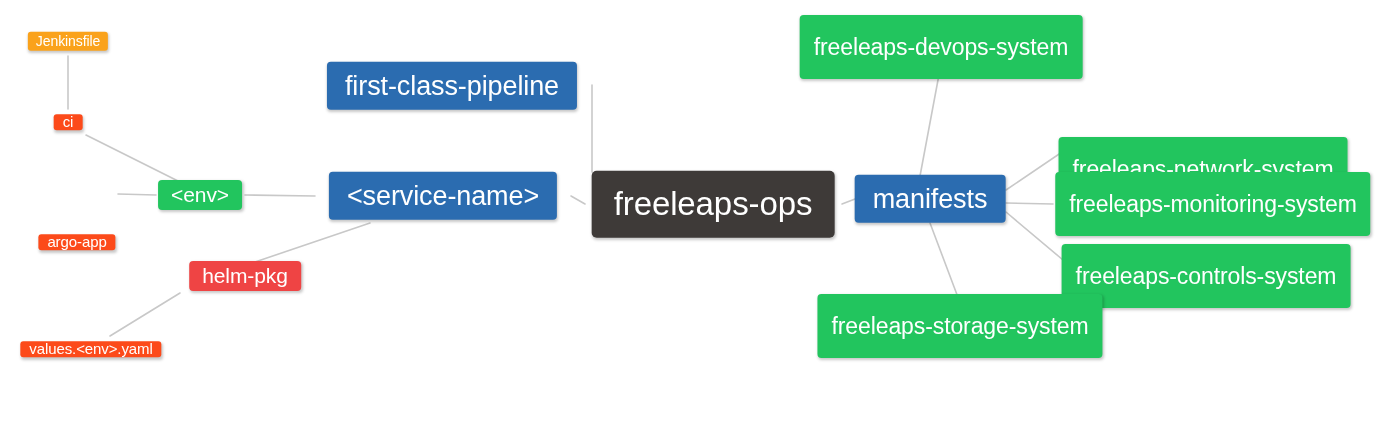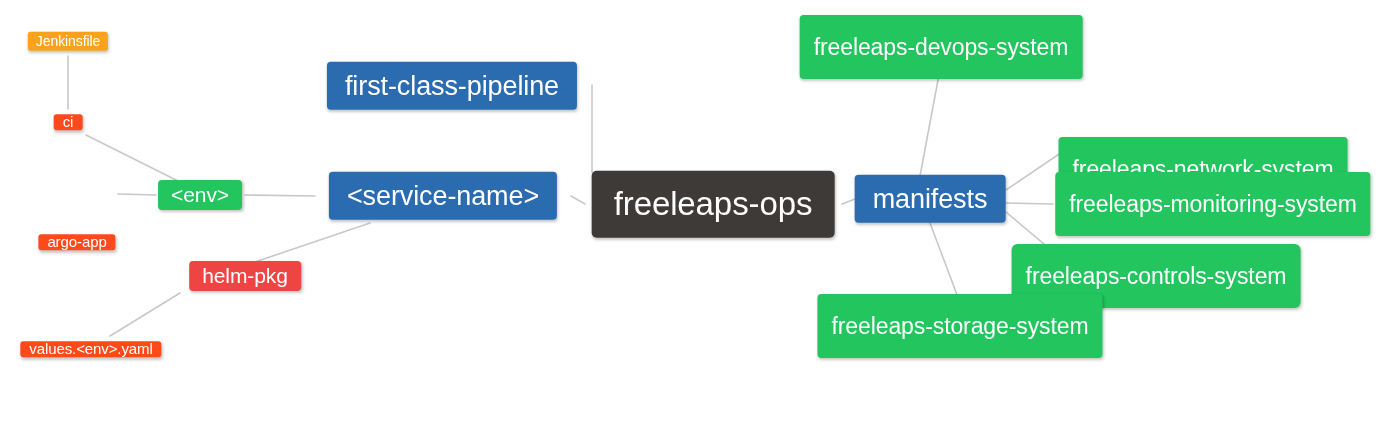--- a/index.html
+++ b/index.html
@@ -77,16 +77,16 @@
       <div class="node tier-major" style="left: 930px; top: 199px; background: rgb(43, 108, 176);">manifests</div>
       <div class="node tier-leaf" style="left: 200px; top: 195px; background: rgb(34, 197, 94);">&lt;env&gt;</div>
       <div class="node tier-leaf" style="left: 205px; top: 276px; background: #ef4444; margin-left: 40px;">helm-pkg</div>
       <div class="node tier-small" style="left: 68px; top: 122px; background: rgb(252, 74, 26);">ci</div>
       <div class="node tier-small" style="left: 77px; top: 194px; background: rgb(252, 74, 26); margin-top: 48px;">argo-app</div>
       <div class="node tier-tiny" style="left: 68px; top: 41px; background: rgb(250, 162, 27);">Jenkinsfile</div>
       <div class="node tier-small" style="left: 91px; top: 349px; background: rgb(252, 74, 26); text-align: right;">values.&lt;env&gt;.yaml</div>
       <div class="node tier-mid" style="left: 941px; top: 47px; background: rgb(34, 197, 94);">freeleaps-devops-system</div>
       <div class="node tier-mid" style="left: 1203px; top: 130px; background: rgb(34, 197, 94); margin-top: 39px;">freeleaps-network-system</div>
       <div class="node tier-mid" style="left: 1213px; top: 204px; background: rgb(34, 197, 94);">freeleaps-monitoring-system</div>
-      <div class="node tier-mid" style="left: 1156px; top: 276px; background: rgb(34, 197, 94); border-radius: 6px;">freeleaps-controls-system</div>
+      <div class="node tier-mid" style="left: 1206px; top: 276px; background: rgb(34, 197, 94);">freeleaps-controls-system</div>
       <div class="node tier-mid" style="left: 960px; top: 326px; background: rgb(34, 197, 94);">freeleaps-storage-system</div>
     </div>
 </div>
 
 </body></html>

